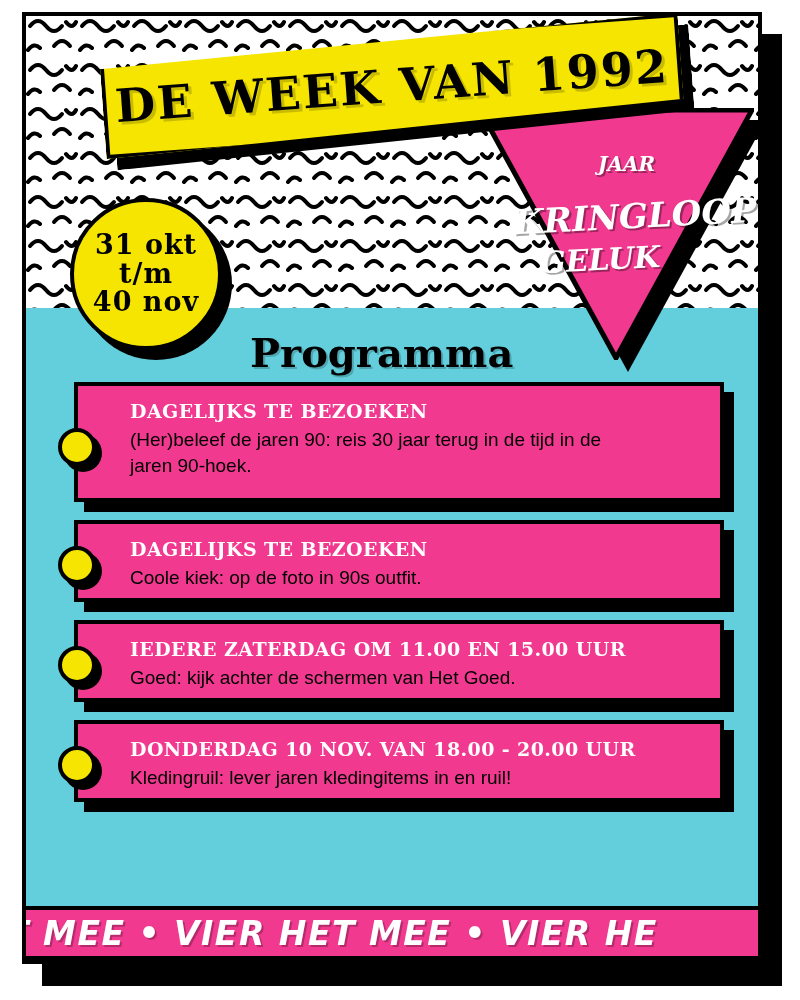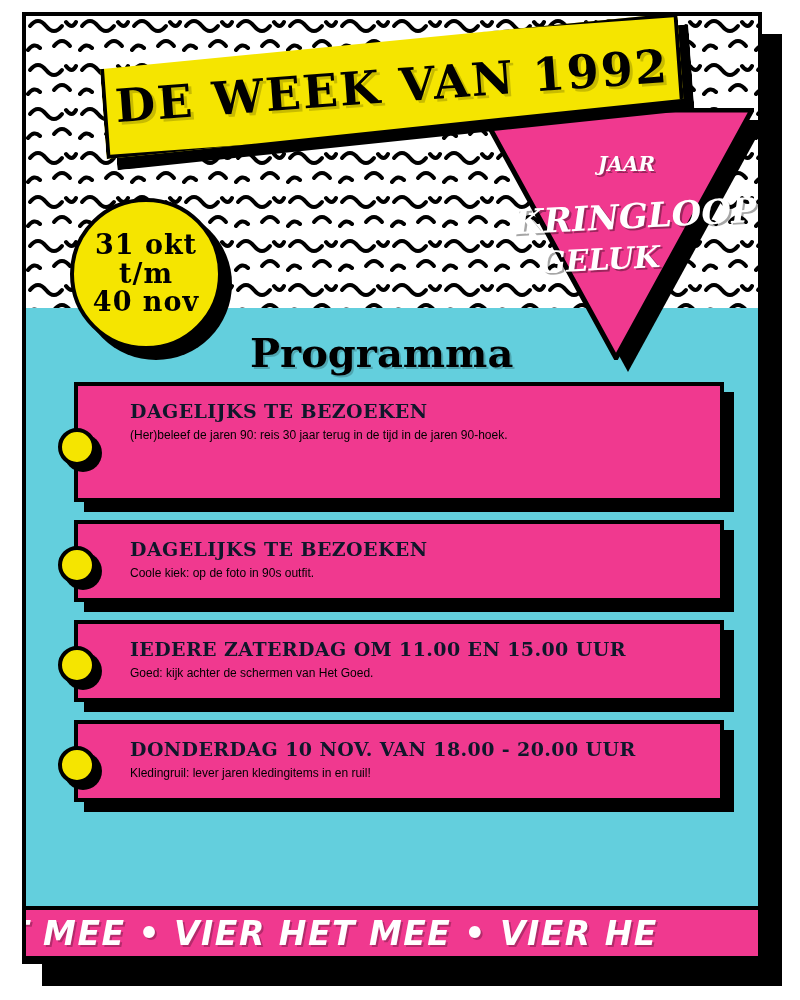--- a/index.html
+++ b/index.html
@@ -259,28 +259,28 @@
     height: 100%;
     background: #f0398f;
     border: 4px solid #000000;
     box-sizing: border-box;
     padding: 14px 16px 10px 52px;
   }
   .item-title {
     font-family: "DejaVu Serif", serif;
     font-weight: bold;
     font-size: 19px;
-    color: #0f172a;
+    color: #ffffff;
     letter-spacing: 0.4px;
     margin-bottom: 5px;
     white-space: nowrap;
   }
   .item-desc {
     font-family: "Liberation Sans", sans-serif;
-    font-size: 12px;
+    font-size: 19px;
     color: #000000;
     line-height: 1.38;
     max-width: 490px;
   }
   .bullet-shadow, .bullet {
     position: absolute;
     width: 38px;
     height: 38px;
     border-radius: 50%;
   }

